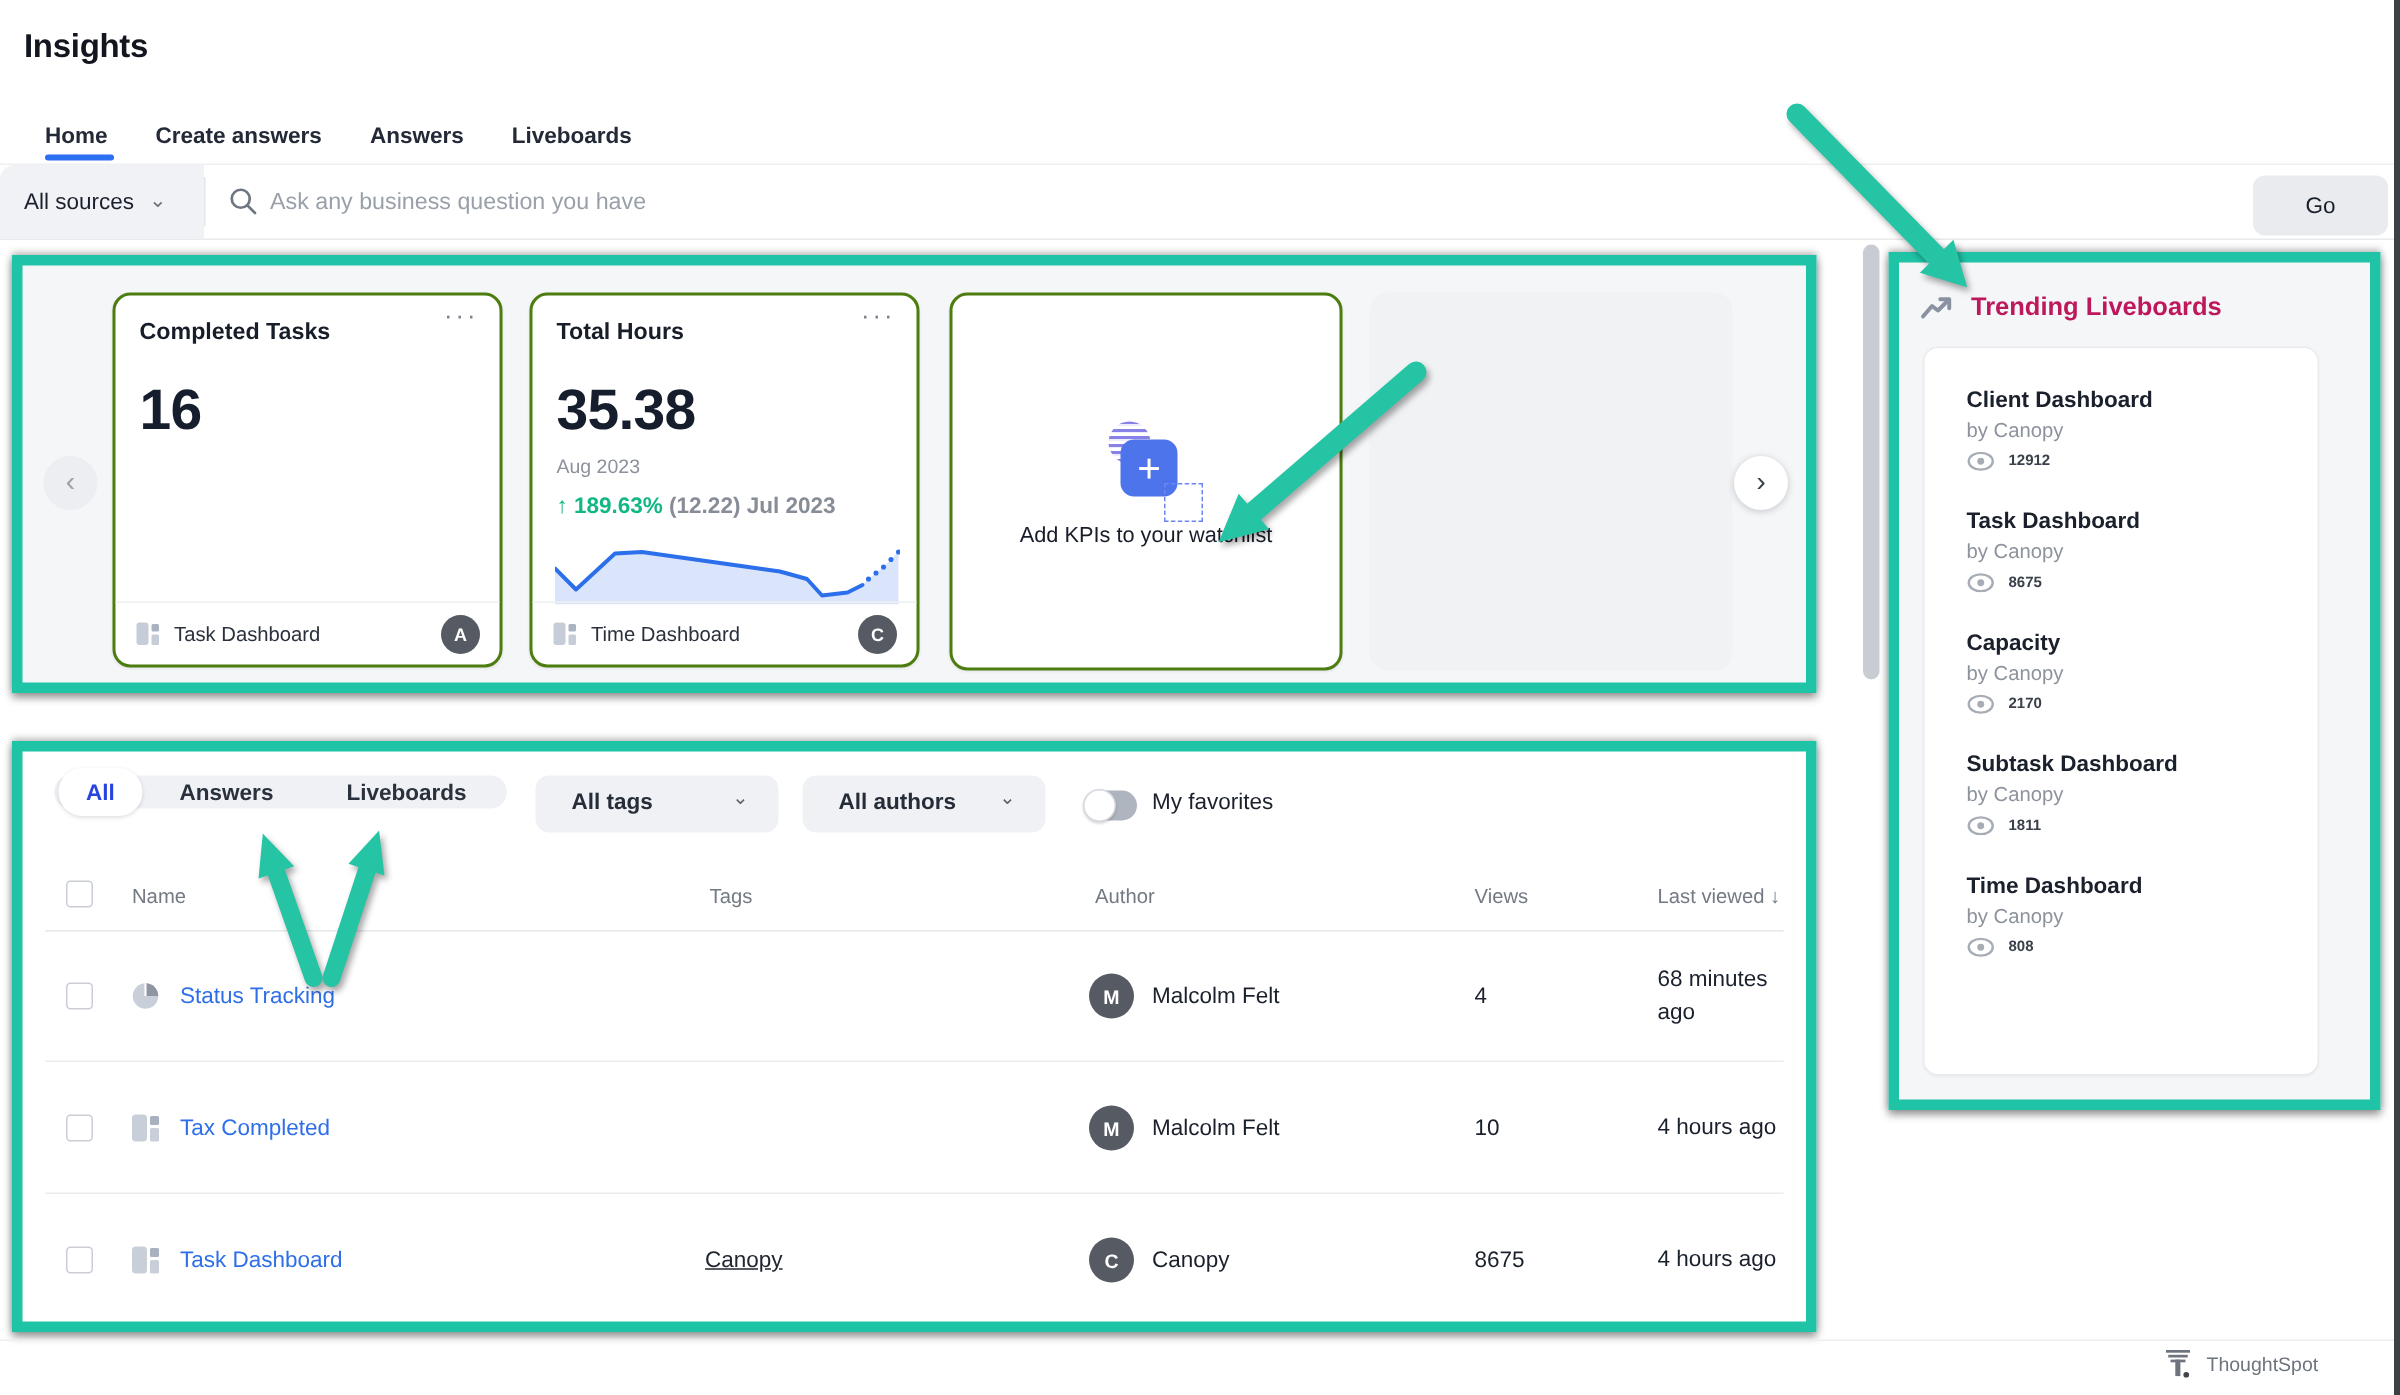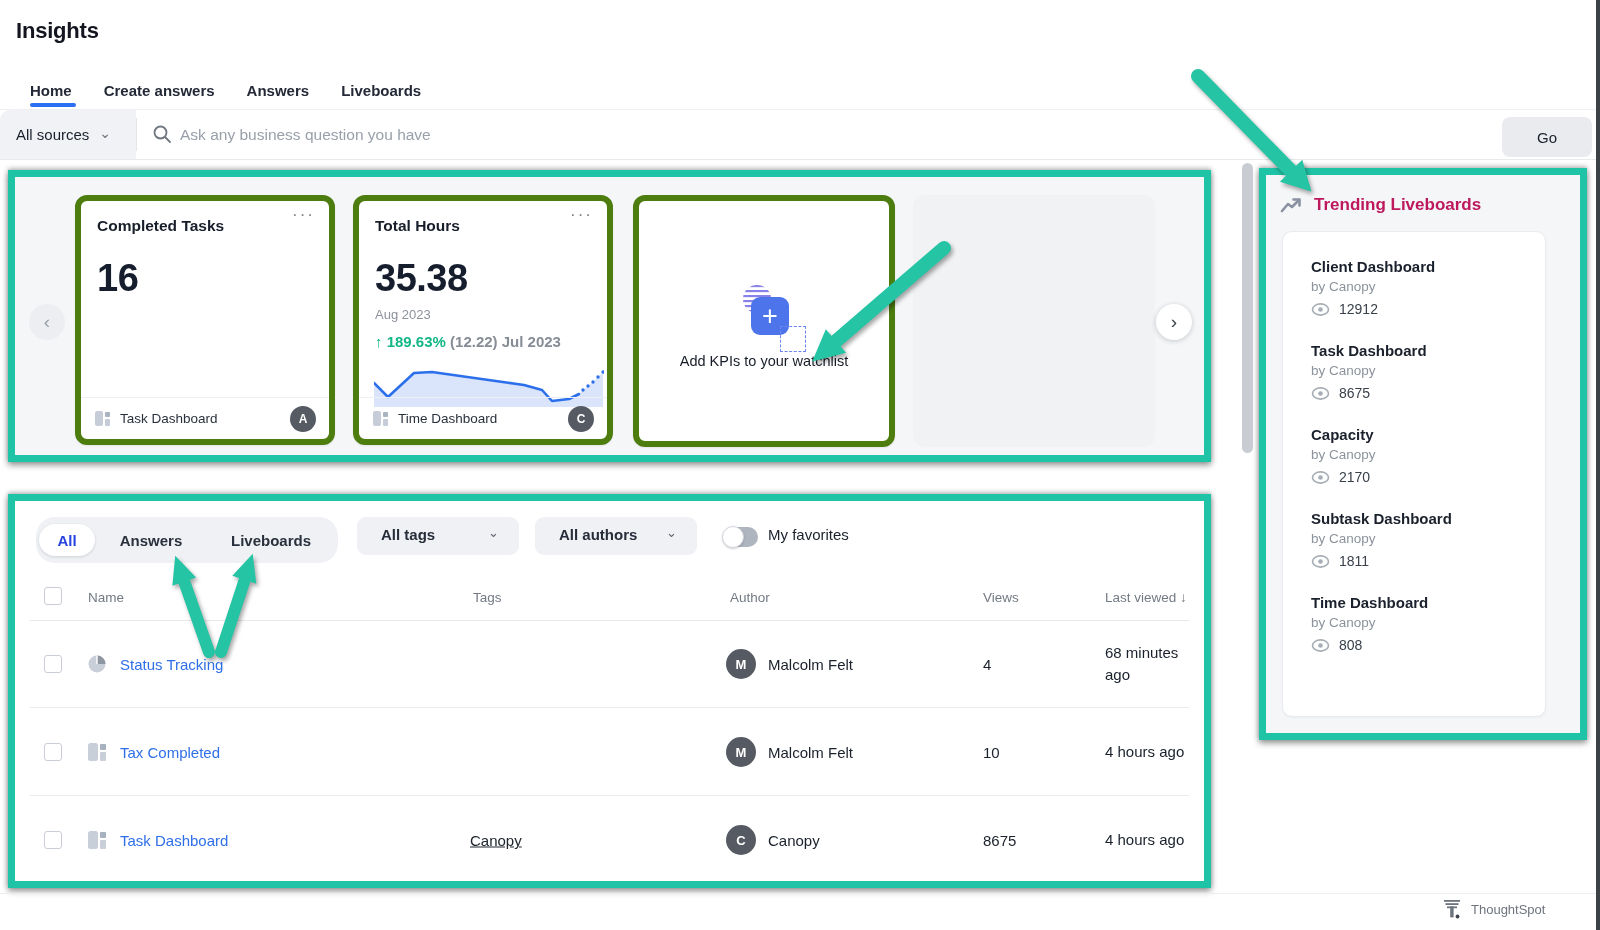--- a/index.html
+++ b/index.html
@@ -25,21 +25,21 @@
   #ask-input::placeholder { color:#99A0AA; }
   #go-btn { left:1502px; top:7px; width:90px; height:40px; background:#E9EBEF; border-radius:8px; display:flex; align-items:center; justify-content:center; font-size:15px; color:#1A202C; cursor:pointer; }
 
   
   .green-box { border:7px solid #1FC3A6; filter:drop-shadow(0 3px 3px rgba(0,0,0,.40)) drop-shadow(0 -2px 2px rgba(0,0,0,.22)); }
   #kpi-box  { left:8px;    top:170px; width:1203px; height:292px; background:#F5F6F8; }
   #list-box { left:8px;    top:494px; width:1203px; height:394px; background:#fff; }
   #trend-box{ left:1259px; top:168px; width:328px;  height:572px; background:#F5F6F8; }
 
   
-  .kcard { position:absolute; background:#fff; border:6px solid #4d7c0f; border-radius:12px; box-shadow:0 1px 2px rgba(25,35,50,.07); }
+  .kcard { position:absolute; background:#fff; border:2px solid #4d7c0f; border-radius:12px; box-shadow:0 1px 2px rgba(25,35,50,.07); }
   #card1 { left:60px;  top:18px; width:260px; height:250px; }
   #card2 { left:338px; top:18px; width:260px; height:250px; }
   #card3 { left:618px; top:18px; width:262px; height:252px; }
   #card4 { left:898px; top:18px; width:242px; height:252px; background:#F1F2F4; border:none; box-shadow:none; border-radius:12px; position:absolute; }
   .card-title { position:absolute; left:16px; top:16px; font-size:15.5px; font-weight:700; color:#171D29; }
   .card-menu  { position:absolute; right:14px; top:4px; font-size:17px; letter-spacing:2px; color:#7A8089; cursor:pointer; }
   .kpi-value  { position:absolute; left:16px; top:56px; font-size:38px; font-weight:800; color:#161E2E; letter-spacing:-0.5px; }
   .kpi-period { position:absolute; left:16px; top:106px; font-size:13px; color:#8C929C; }
   .kpi-change { position:absolute; left:16px; top:132px; font-size:15px; font-weight:700; }
   .chg-up  { color:#12B785; }
@@ -55,21 +55,21 @@
 
   
   #addkpi-circle { position:absolute; left:104px; top:84px; width:28px; height:28px; border-radius:50%;
     background:repeating-linear-gradient(180deg,#8781E8 0 2px,rgba(135,129,232,.15) 2px 3px,transparent 3px 5px); }
   #addkpi-square { position:absolute; left:112px; top:96px; width:38px; height:38px; border-radius:9px; background:#4E74EC;
     color:#fff; font-size:27px; font-weight:400; display:flex; align-items:center; justify-content:center; }
   #addkpi-dashed { position:absolute; left:141px; top:125px; width:26px; height:26px; border:1.5px dashed #6B86EE; }
   #addkpi-label  { position:absolute; left:0; right:0; top:152px; text-align:center; font-size:14.5px; color:#171D29; }
 
   
-  #segmented { left:21px; top:16px; height:46px; background:#EFF1F5; border-radius:19px; display:flex; align-items:center; padding:3px; }
+  #segmented { left:21px; top:16px; height:22px; background:#EFF1F5; border-radius:19px; display:flex; align-items:center; padding:3px; }
   .seg-item { height:32px; display:flex; align-items:center; justify-content:center; font-size:15px; font-weight:600; color:#2A313C; cursor:pointer; border-radius:16px; }
   .seg-all { width:56px; background:#fff; color:#2743E0; font-weight:700; box-shadow:0 1px 3px rgba(20,30,40,.15); }
   .seg-mid { width:112px; } .seg-last { width:128px; }
   .drop-pill { position:absolute; top:16px; height:38px; background:#EFF1F5; border-radius:9px; display:flex; align-items:center; padding:0 20px 4px 24px; cursor:pointer; }
   #tags-pill { left:342px; width:162px; }
   #authors-pill { left:520px; width:162px; }
   .drop-pill .lbl { font-size:15px; font-weight:600; color:#262D38; }
   .drop-pill .chev { margin-left:auto; color:#5C626B; font-size:13px; margin-top:-4px; }
   #fav-toggle { left:709px; top:26px; width:34px; height:20px; background:#AEB5BF; border-radius:10px; cursor:pointer; }
   #fav-knob { position:absolute; left:-2px; top:-1px; width:22px; height:22px; background:#fff; border:1px solid #D4D8DE; border-radius:50%; box-shadow:0 1px 2px rgba(0,0,0,.18); }
@@ -88,21 +88,21 @@
   .lastv { width:95px; line-height:1.45; }
 
   
   #trend-title { left:48px; top:20px; font-size:17px; font-weight:700; color:#be185d; }
   #trend-icon { left:14px; top:21px; }
   #trend-card { left:16px; top:56px; width:264px; height:486px; background:#fff; border:1px solid #E9EBEE; border-radius:10px; box-shadow:0 1px 2px rgba(25,35,50,.05); padding:26px 0 0 28px; }
   .titem { margin-bottom:25px; }
   .titem .tname { font-size:15px; font-weight:600; color:#1A202C; cursor:pointer; }
   .titem .tby { font-size:13.5px; color:#8D939D; margin-top:4px; }
   .titem .tviews { display:flex; align-items:center; gap:9px; margin-top:7px; }
-  .titem .tcount { font-size:14px; font-weight:400; color:#3A414B; }
+  .titem .tcount { font-size:10px; font-weight:700; color:#3A414B; }
 
   
   #vscrollbar { left:1242px; top:163px; width:11px; height:290px; background:#C9CDD3; border-radius:6px; }
   #footer-divider { left:0; top:893px; width:1600px; height:1px; background:#EDEEF0; }
   #brand { left:1443px; top:898px; display:flex; align-items:center; gap:8px; }
   #brand-label { font-size:13px; color:#6E747E; }
   #right-edge { left:1596px; top:0; width:4px; height:930px; background:#3C4146; }
   #arrows { left:0; top:0; width:1600px; height:930px; pointer-events:none; z-index:50; }
 </style>
 </head>

